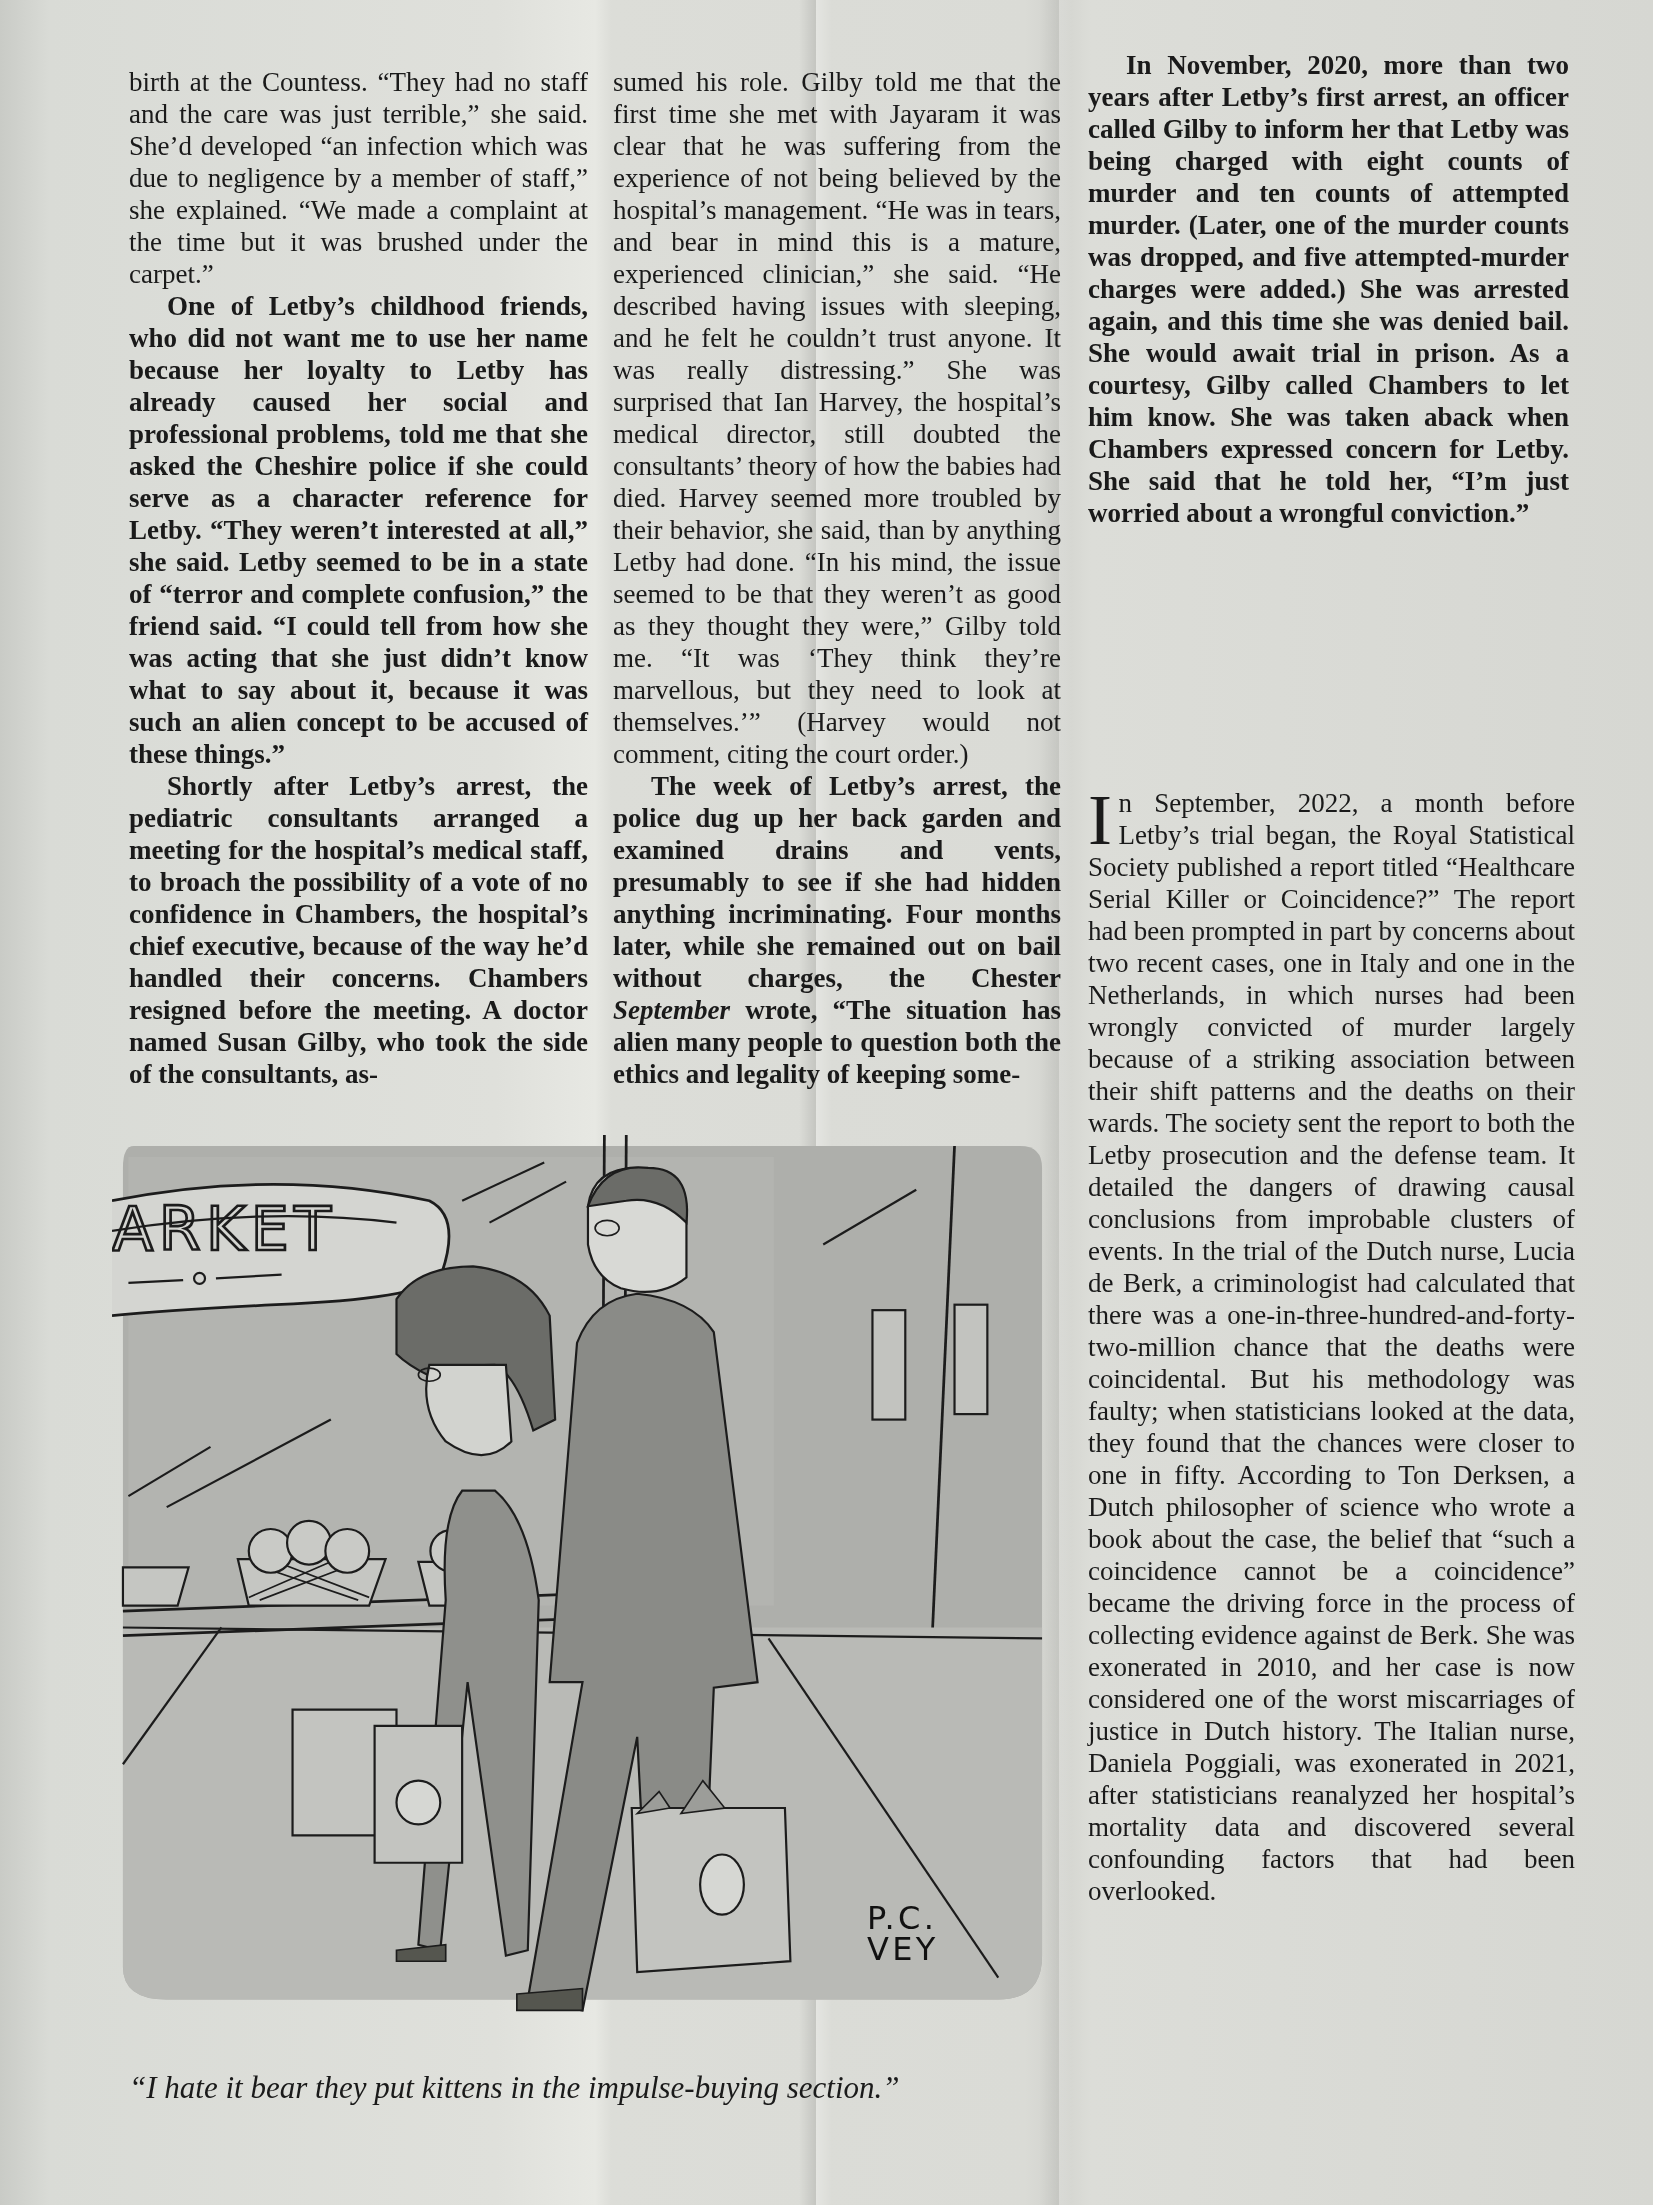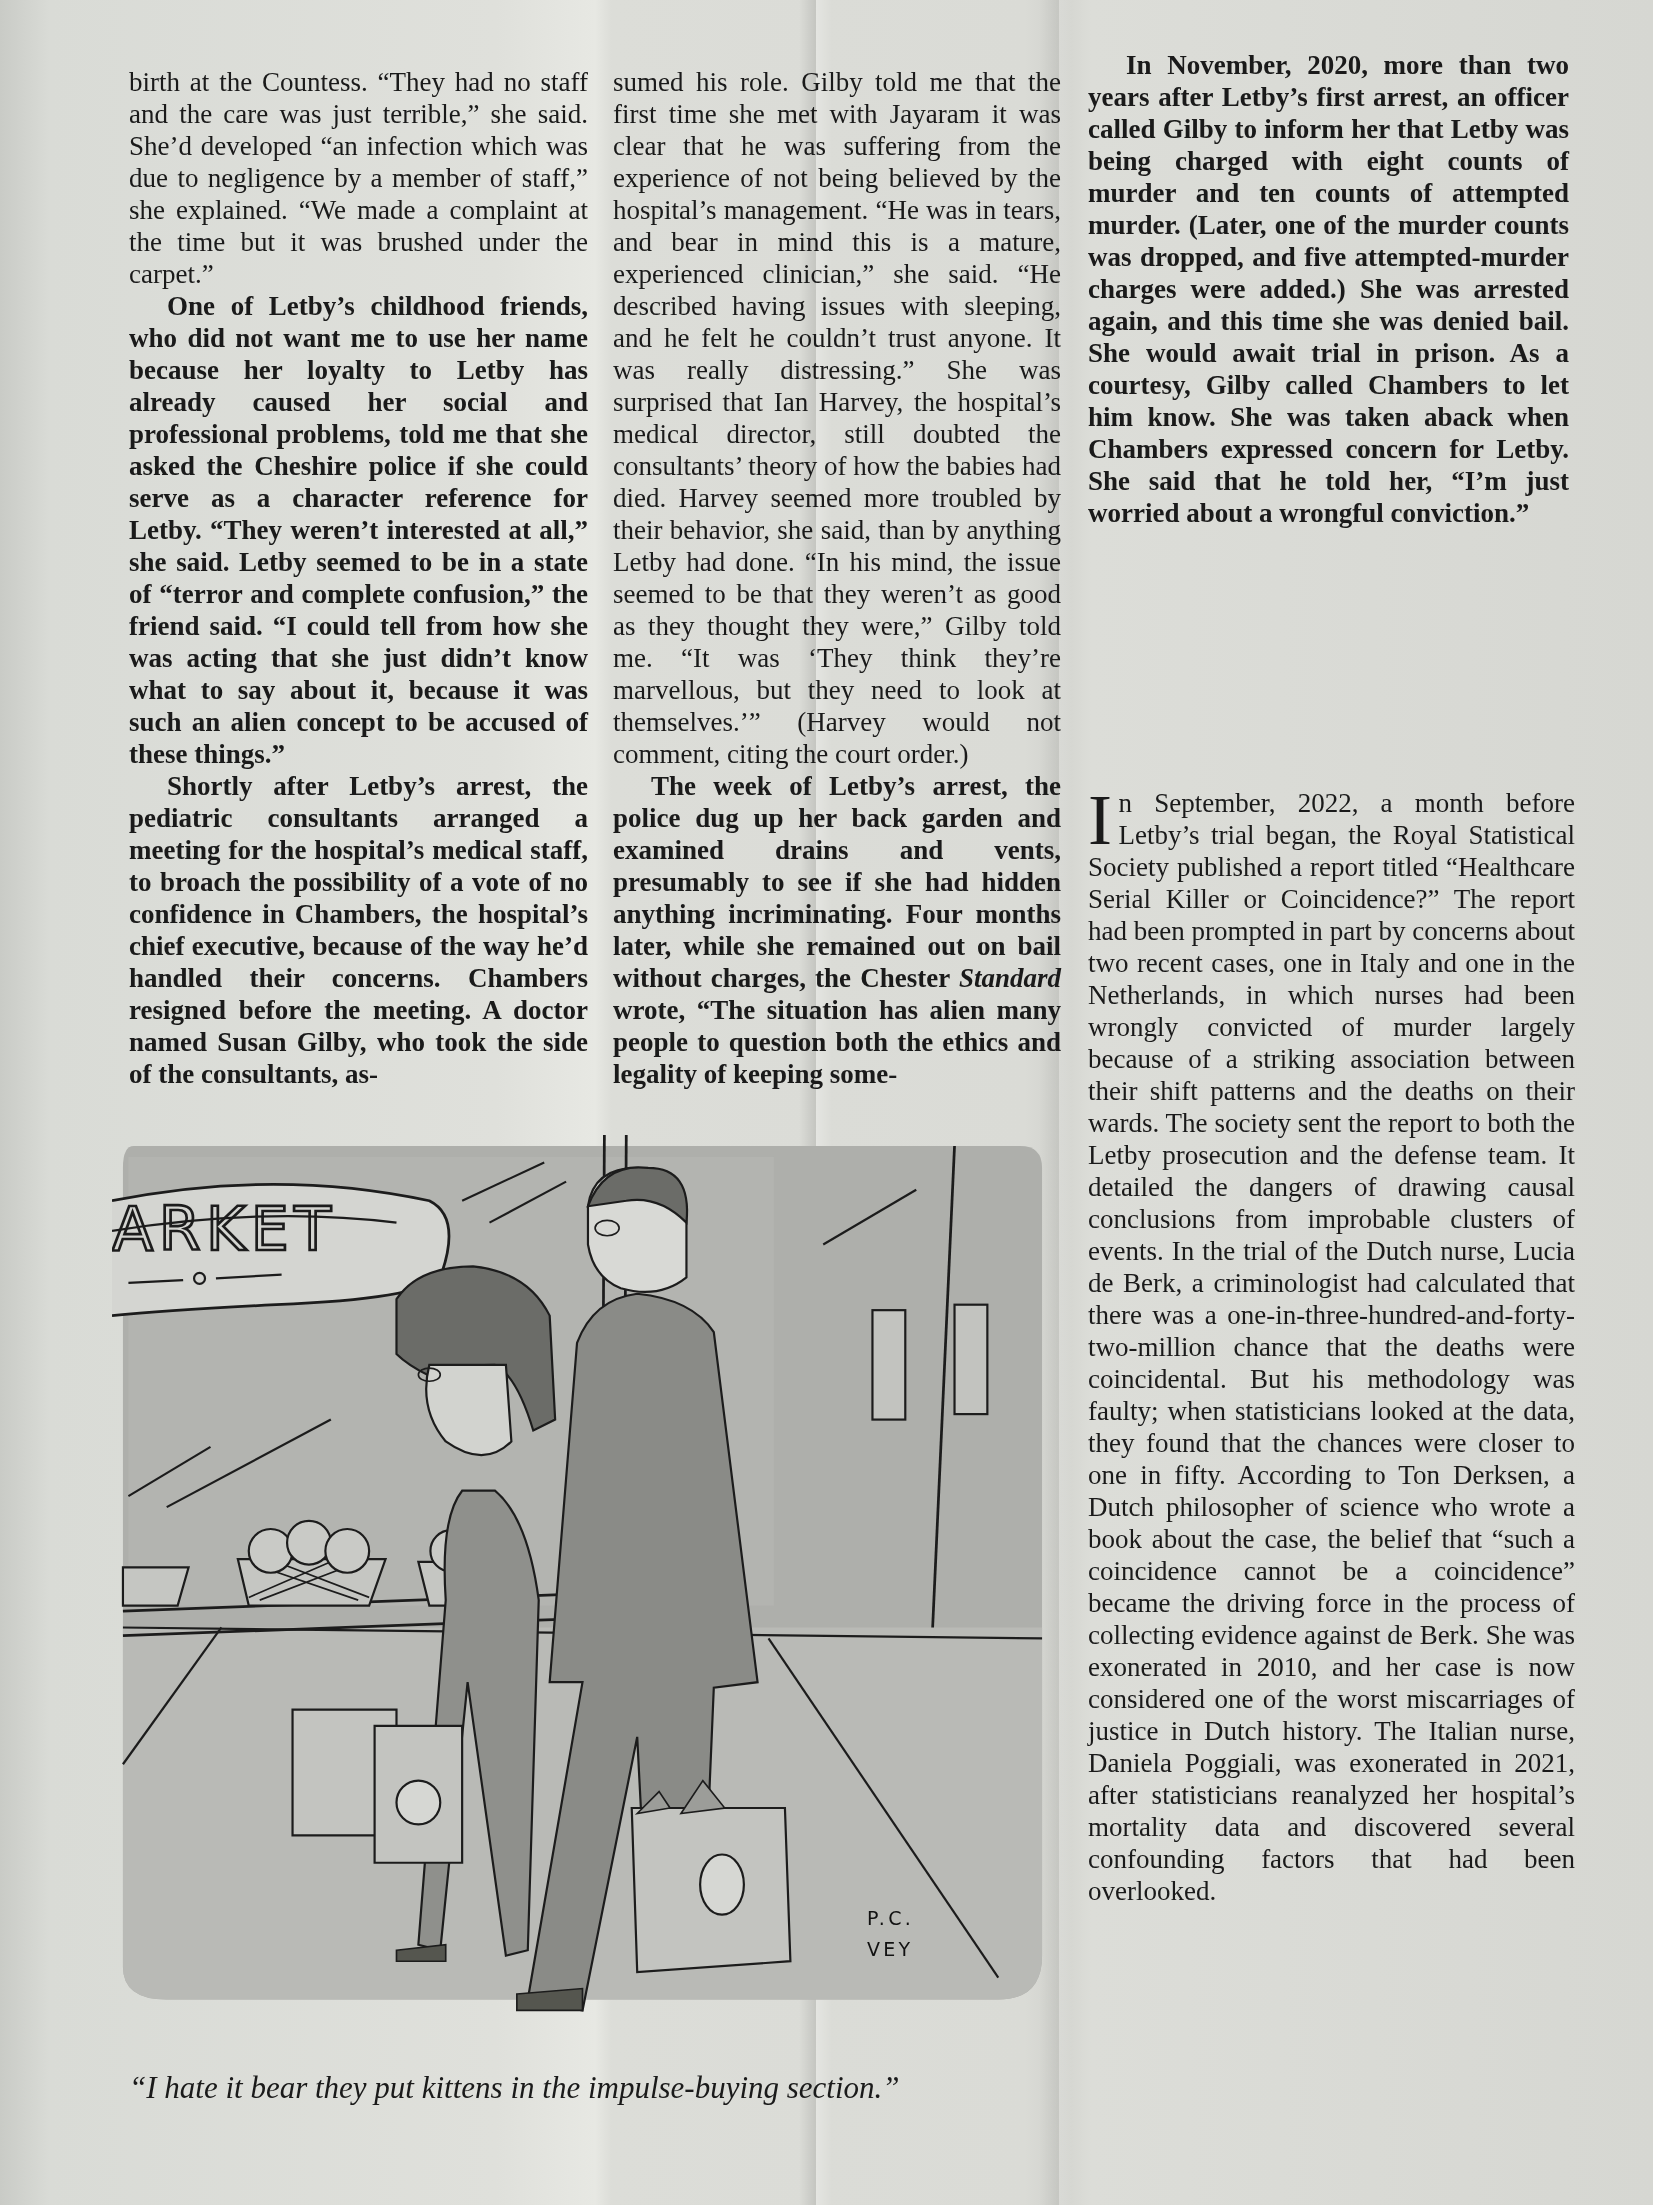--- a/index.html
+++ b/index.html
@@ -15,37 +15,37 @@
   .col p{margin:0;}
   .col p.indent{text-indent:38px;font-weight:bold;}
   .col p.noindent{text-indent:0;}
   .c1{left:129px;top:66px;width:459px;}
   .c2{left:613px;top:66px;width:448px;}
   .c3{left:1088px;top:49px;width:481px;}
   .c3b{left:1088px;top:787px;width:487px;}
   .dropcap{float:left;font-size:72px;line-height:60px;margin:3.3px 6.6px -2.2px 0;font-weight:normal;}
   .cartoon{position:absolute;left:112px;top:1135px;width:941px;height:881px;}
   .caption{position:absolute;left:129px;top:2070px;width:930px;font-style:italic;font-size:31px;}
-  .sig{position:absolute;left:867px;top:1903px;font-family:"DejaVu Sans",sans-serif;font-size:19px;line-height:31px;letter-spacing:3.3px;color:#111;}
+  .sig{position:absolute;left:867px;top:1903px;font-family:"DejaVu Sans",sans-serif;font-size:32px;line-height:31px;letter-spacing:3.3px;color:#111;}
 </style>
 </head>
 <body>
 
 <div class="fold f1"></div>
 <div class="fold f2"></div>
 
 <div class="col c1">
   <p class="noindent">birth at the Countess. “They had no staff and the care was just terrible,” she said. She’d developed “an infection which was due to negligence by a member of staff,” she explained. “We made a complaint at the time but it was brushed under the carpet.”</p>
   <p class="indent">One of Letby’s childhood friends, who did not want me to use her name because her loyalty to Letby has already caused her social and professional problems, told me that she asked the Cheshire police if she could serve as a character reference for Letby. “They weren’t interested at all,” she said. Letby seemed to be in a state of “terror and complete confusion,” the friend said. “I could tell from how she was acting that she just didn’t know what to say about it, because it was such an alien concept to be accused of these things.”</p>
   <p class="indent">Shortly after Letby’s arrest, the pediatric consultants arranged a meeting for the hospital’s medical staff, to broach the possibility of a vote of no confidence in Chambers, the hospital’s chief executive, because of the way he’d handled their concerns. Chambers resigned before the meeting. A doctor named Susan Gilby, who took the side of the consultants, as-</p>
 </div>
 
 <div class="col c2">
   <p class="noindent">sumed his role. Gilby told me that the first time she met with Jayaram it was clear that he was suffering from the experience of not being believed by the hospital’s management. “He was in tears, and bear in mind this is a mature, experienced clinician,” she said. “He described having issues with sleeping, and he felt he couldn’t trust anyone. It was really distressing.” She was surprised that Ian Harvey, the hospital’s medical director, still doubted the consultants’ theory of how the babies had died. Harvey seemed more troubled by their behavior, she said, than by anything Letby had done. “In his mind, the issue seemed to be that they weren’t as good as they thought they were,” Gilby told me. “It was ‘They think they’re marvellous, but they need to look at themselves.’” (Harvey would not comment, citing the court order.)</p>
-  <p class="indent"><span>The week of Letby’s arrest, the police dug up her back garden and examined drains and vents, presumably to see if she had hidden anything incriminating. Four months later, while she remained out on bail without charges, the Chester </span><i>Standard</i><span> wrote, “The situation has alien many people to question both the ethics and legality of keeping some-</span></p>
+  <p class="indent"><span>The week of Letby’s arrest, the police dug up her back garden and examined drains and vents, presumably to see if she had hidden anything incriminating. Four months later, while she remained out on bail without charges, the Chester </span><i>September</i><span> wrote, “The situation has alien many people to question both the ethics and legality of keeping some-</span></p>
 </div>
 
 <div class="col c3">
   <p class="indent">In November, 2020, more than two years after Letby’s first arrest, an officer called Gilby to inform her that Letby was being charged with eight counts of murder and ten counts of attempted murder. (Later, one of the murder counts was dropped, and five attempted-murder charges were added.) She was arrested again, and this time she was denied bail. She would await trial in prison. As a courtesy, Gilby called Chambers to let him know. She was taken aback when Chambers expressed concern for Letby. She said that he told her, “I’m just worried about a wrongful conviction.”</p>
 </div>
 
 <div class="col c3b">
   <p class="noindent"><span class="dropcap">I</span><span>n September, 2022, a month before Letby’s trial began, the Royal Statistical Society published a report titled “Healthcare Serial Killer or Coincidence?” The report had been prompted in part by concerns about two recent cases, one in Italy and one in the Netherlands, in which nurses had been wrongly convicted of murder largely because of a striking association between their shift patterns and the deaths on their wards. The society sent the report to both the Letby prosecution and the defense team. It detailed the dangers of drawing causal conclusions from improbable clusters of events. In the trial of the Dutch nurse, Lucia de Berk, a criminologist had calculated that there was a one-in-three-hundred-and-forty-two-million chance that the deaths were coincidental. But his methodology was faulty; when statisticians looked at the data, they found that the chances were closer to one in fifty. According to Ton Derksen, a Dutch philosopher of science who wrote a book about the case, the belief that “such a coincidence cannot be a coincidence” became the driving force in the process of collecting evidence against de Berk. She was exonerated in 2010, and her case is now considered one of the worst miscarriages of justice in Dutch history. The Italian nurse, Daniela Poggiali, was exonerated in 2021, after statisticians reanalyzed her hospital’s mortality data and discovered several confounding factors that had been overlooked.</span></p>
 </div>
 

